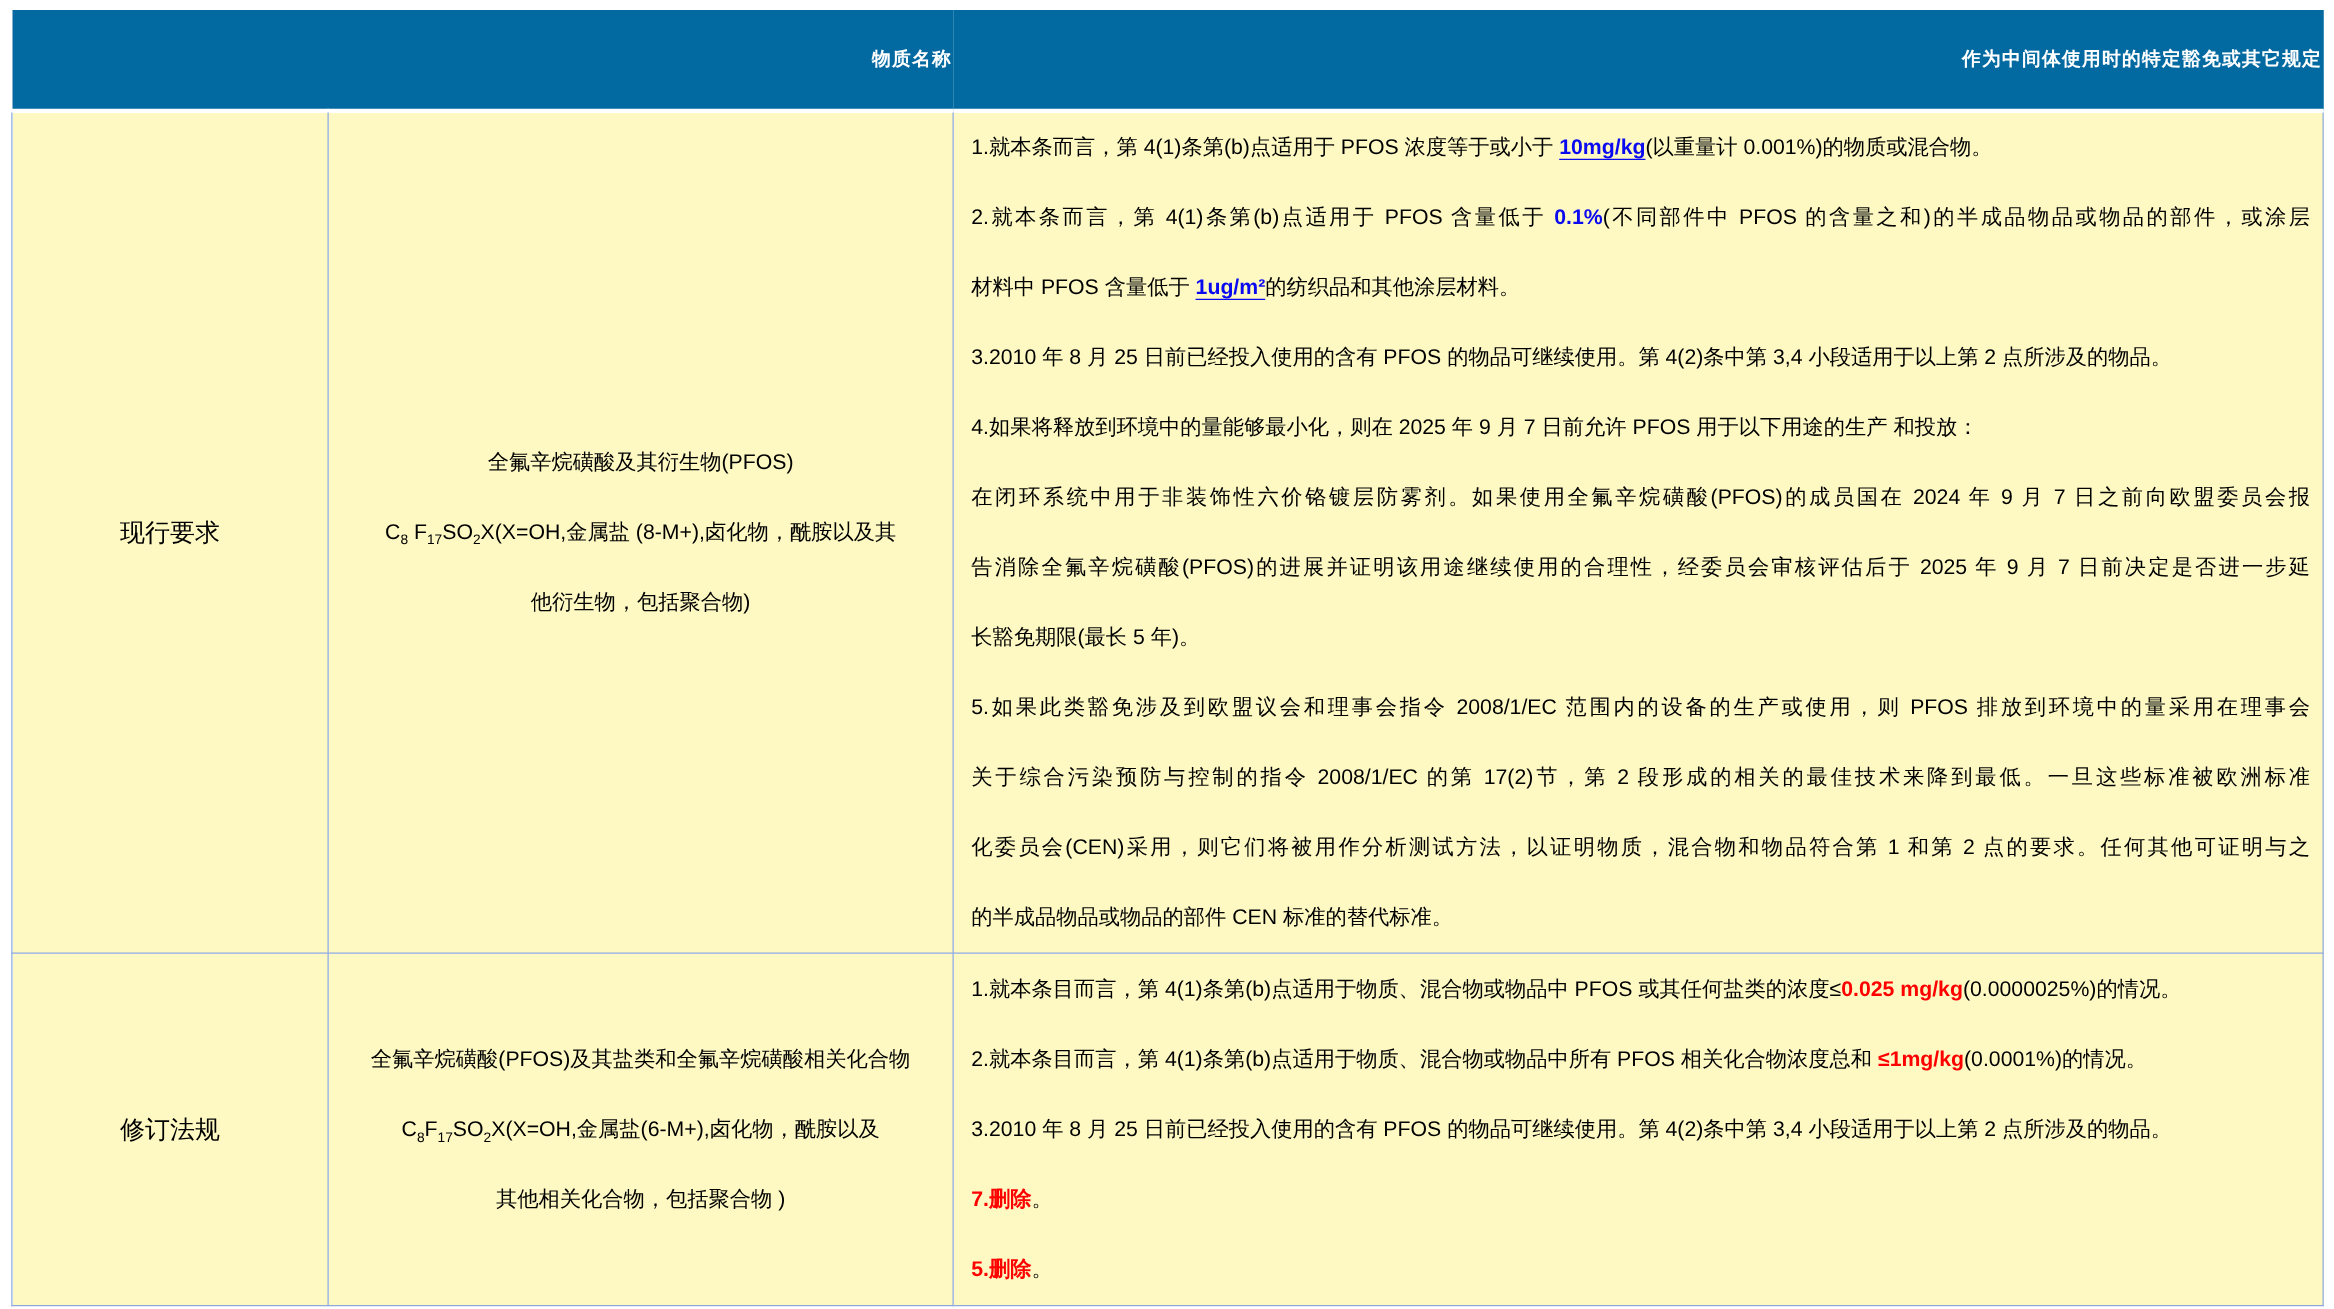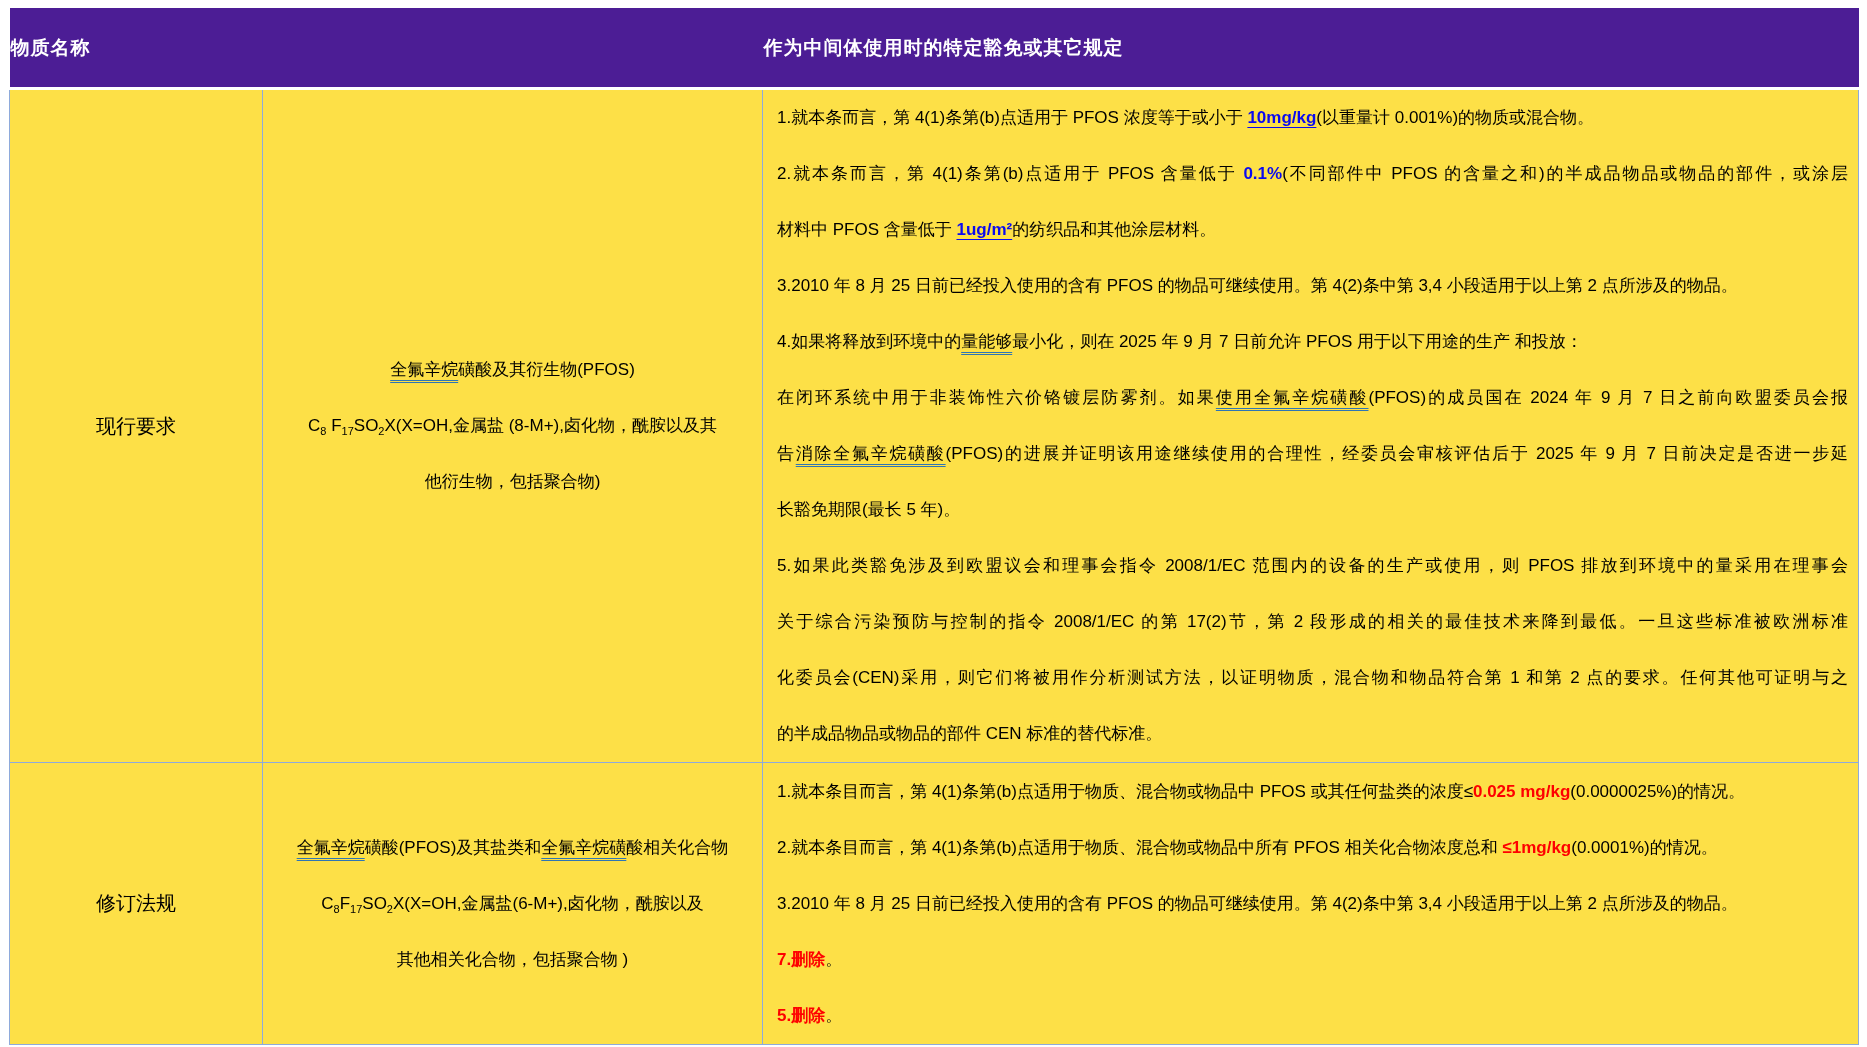--- a/index.html
+++ b/index.html
@@ -5,43 +5,43 @@
   html,body{margin:0;padding:0;background:#ffffff;}
   body{
     width:1867px;height:1047px;position:relative;overflow:hidden;
     font-family:"Liberation Sans","DejaVu Sans",sans-serif;color:#000;
   }
   .table-wrap{position:absolute;left:9px;top:8px;}
   table{border-collapse:collapse;table-layout:fixed;width:1849px;}
   col.c1{width:253px;} col.c2{width:500px;} col.c3{width:1096px;}
 
   thead th{
-    background:#4c1d95;color:#ffffff;height:77px;
-    font-size:19px;font-weight:bold;text-align:left;vertical-align:middle;
+    background:#0369a1;color:#ffffff;height:77px;
+    font-size:15px;font-weight:bold;text-align:right;vertical-align:middle;
     border:0;border-bottom:3px solid #ffffff;letter-spacing:1px;
   }
   tbody td{
-    background:#fde047;border:1px solid #8eaadb;
+    background:#fef9c3;border:1px solid #8eaadb;
     vertical-align:middle;padding:0;overflow:hidden;
   }
   tr.row-current{height:672px;}
   tr.row-revised{height:282px;}
 
   td.label-cell{text-align:center;font-size:20px;}
   td.substance-cell{text-align:center;font-size:17px;}
   td.substance-cell p{margin:0;line-height:56px;}
   td.provisions-cell{font-size:17px;padding:0 10px 0 14px;}
   td.provisions-cell p{margin:0;line-height:56px;text-align:left;}
   td.provisions-cell p.just{text-align:justify;text-align-last:justify;}
 
   .s-p{}
   .s-b{color:#0a0af0;font-weight:bold;}
   .s-bu{color:#0a0af0;font-weight:bold;text-decoration:underline;text-decoration-color:#0a0af0;text-underline-offset:4px;}
   .s-r{color:#fe0000;font-weight:bold;}
-  .s-du{text-decoration:underline;text-decoration-style:double;text-decoration-color:#2e75b6;text-decoration-thickness:1px;text-underline-offset:5px;}
+  .s-du{text-decoration-style:double;text-decoration-color:#2e75b6;text-decoration-thickness:1px;text-underline-offset:5px;}
   sub.s-sub{font-size:11px;line-height:0;}
 </style>
 </head>
 <body>
 
 <div class="table-wrap">
   <table>
     <colgroup>
         <col class="c1">
         <col class="c2">

